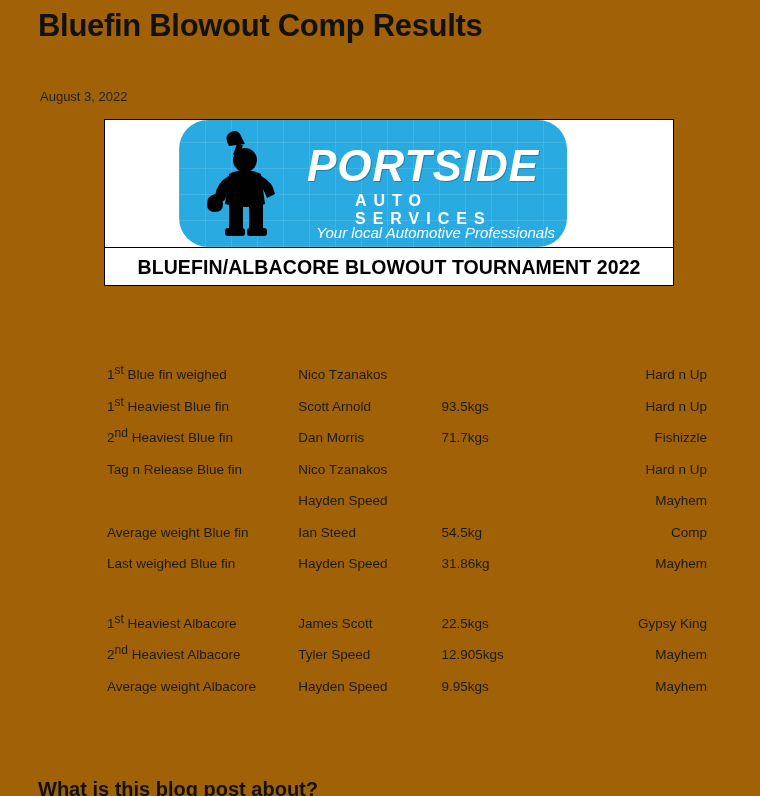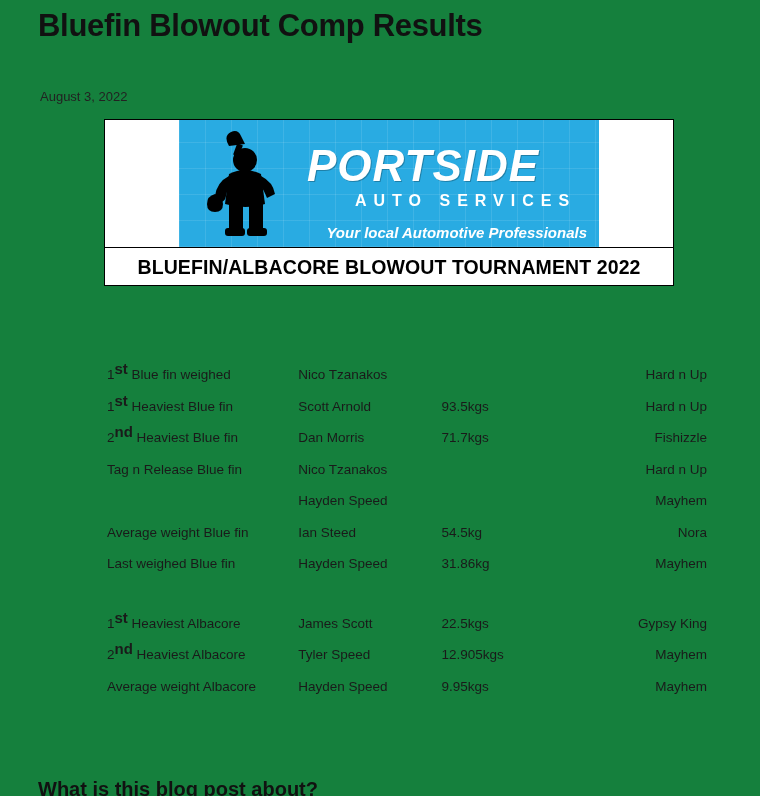--- a/index.html
+++ b/index.html
@@ -12,21 +12,21 @@
     height: 796px;
     position: relative;
     font-family: "Liberation Sans", sans-serif;
     color: #1a1a1a;
     overflow: hidden;
   }
   .page {
     position: relative;
     width: 760px;
     height: 796px;
-    background: #15803d;
+    background: #a16207;
     box-sizing: border-box;
   }
   .post-title {
     position: absolute;
     left: 38px;
     top: 8px;
     font-size: 31px;
     font-weight: bold;
     letter-spacing: -0.3px;
     color: #111111;
@@ -49,24 +49,25 @@
     width: 570px;
     height: 167px;
     border: 1px solid #000000;
     box-sizing: border-box;
     background: #ffffff;
   }
   .flyer-banner {
     position: absolute;
     left: 74px;
     top: 0px;
-    width: 420px;
+    width: 388px;
     height: 127px;
     background: #29ABE2;
     overflow: hidden;
+    border-radius: 29px;
   }
   .flyer-banner .grid-overlay {
     position: absolute;
     inset: 0;
     background:
       repeating-linear-gradient(0deg, rgba(255,255,255,0.10) 0px, rgba(255,255,255,0.10) 1px, transparent 1px, transparent 26px),
       repeating-linear-gradient(90deg, rgba(255,255,255,0.10) 0px, rgba(255,255,255,0.10) 1px, transparent 1px, transparent 26px);
   }
   .mascot {
     position: absolute;
@@ -95,21 +96,21 @@
     font-size: 16px;
     letter-spacing: 7px;
     color: #ffffff;
     font-weight: bold;
   }
   .brand-tag {
     position: absolute;
     right: 12px;
     bottom: 6px;
     font-style: italic;
-    font-weight: bold;
+    font-weight: normal;
     font-size: 15px;
     color: #ffffff;
   }
   .flyer-title-bar {
     position: absolute;
     left: 0;
     top: 127px;
     width: 100%;
     height: 39px;
     border-top: 1px solid #000000;
@@ -143,24 +144,23 @@
   }
   .results td.c0 { width: 180px; }
   .results td.c1 { width: 135px; }
   .results td.c2 { width: 90px; }
   .results td.c3 { width: 160px; text-align: right; }
   .results tr.gap td {
     height: 28px;
     padding-bottom: 0;
   }
   sup {
-    font-size: 15px;
+    font-size: 12px;
     vertical-align: super;
     line-height: 0;
-    font-weight: bold;
   }
 
   .section-heading {
     position: absolute;
     left: 38px;
     top: 778px;
     font-size: 20px;
     font-weight: bold;
     color: #111111;
     white-space: nowrap;
@@ -230,21 +230,21 @@
       <tr>
         <td class="c0"><span></span><sup></sup><span></span></td>
         <td class="c1">Hayden Speed</td>
         <td class="c2"></td>
         <td class="c3">Mayhem</td>
       </tr>
       <tr>
         <td class="c0"><span></span><sup></sup><span>Average weight Blue fin</span></td>
         <td class="c1">Ian Steed</td>
         <td class="c2">54.5kg</td>
-        <td class="c3">Nora</td>
+        <td class="c3">Comp</td>
       </tr>
       <tr>
         <td class="c0"><span></span><sup></sup><span>Last weighed Blue fin</span></td>
         <td class="c1">Hayden Speed</td>
         <td class="c2">31.86kg</td>
         <td class="c3">Mayhem</td>
       </tr>
       <tr class="gap">
         <td class="c0"></td>
         <td class="c1"></td>

